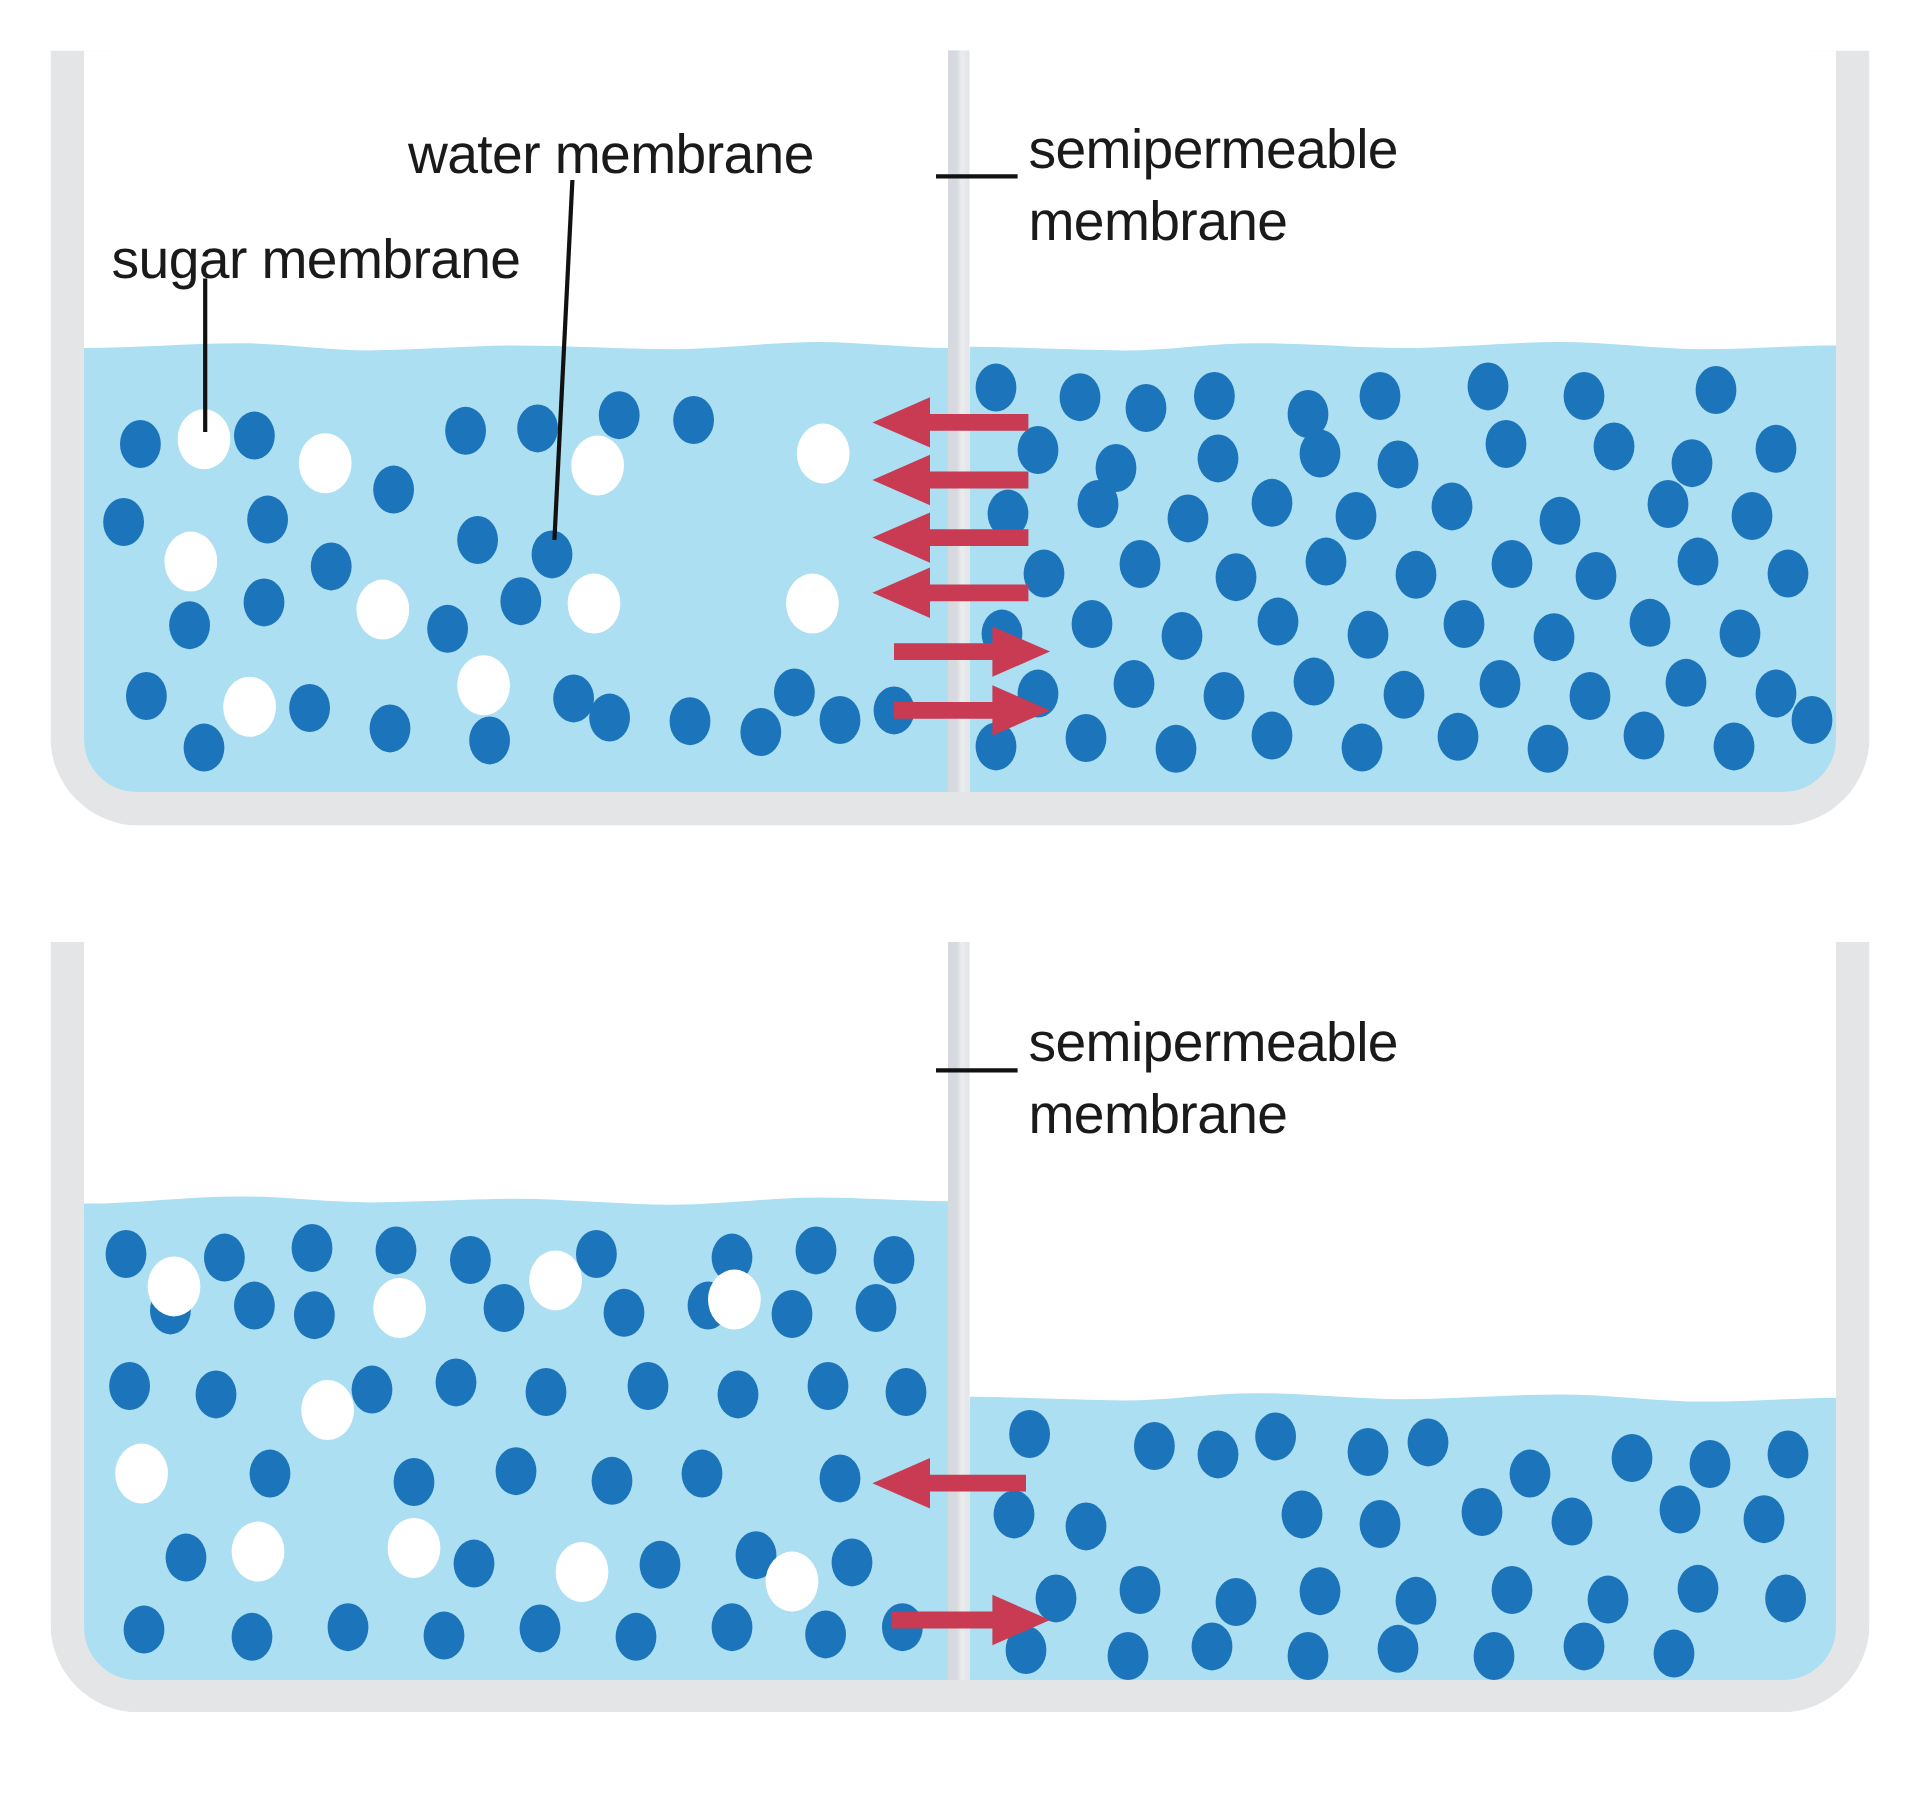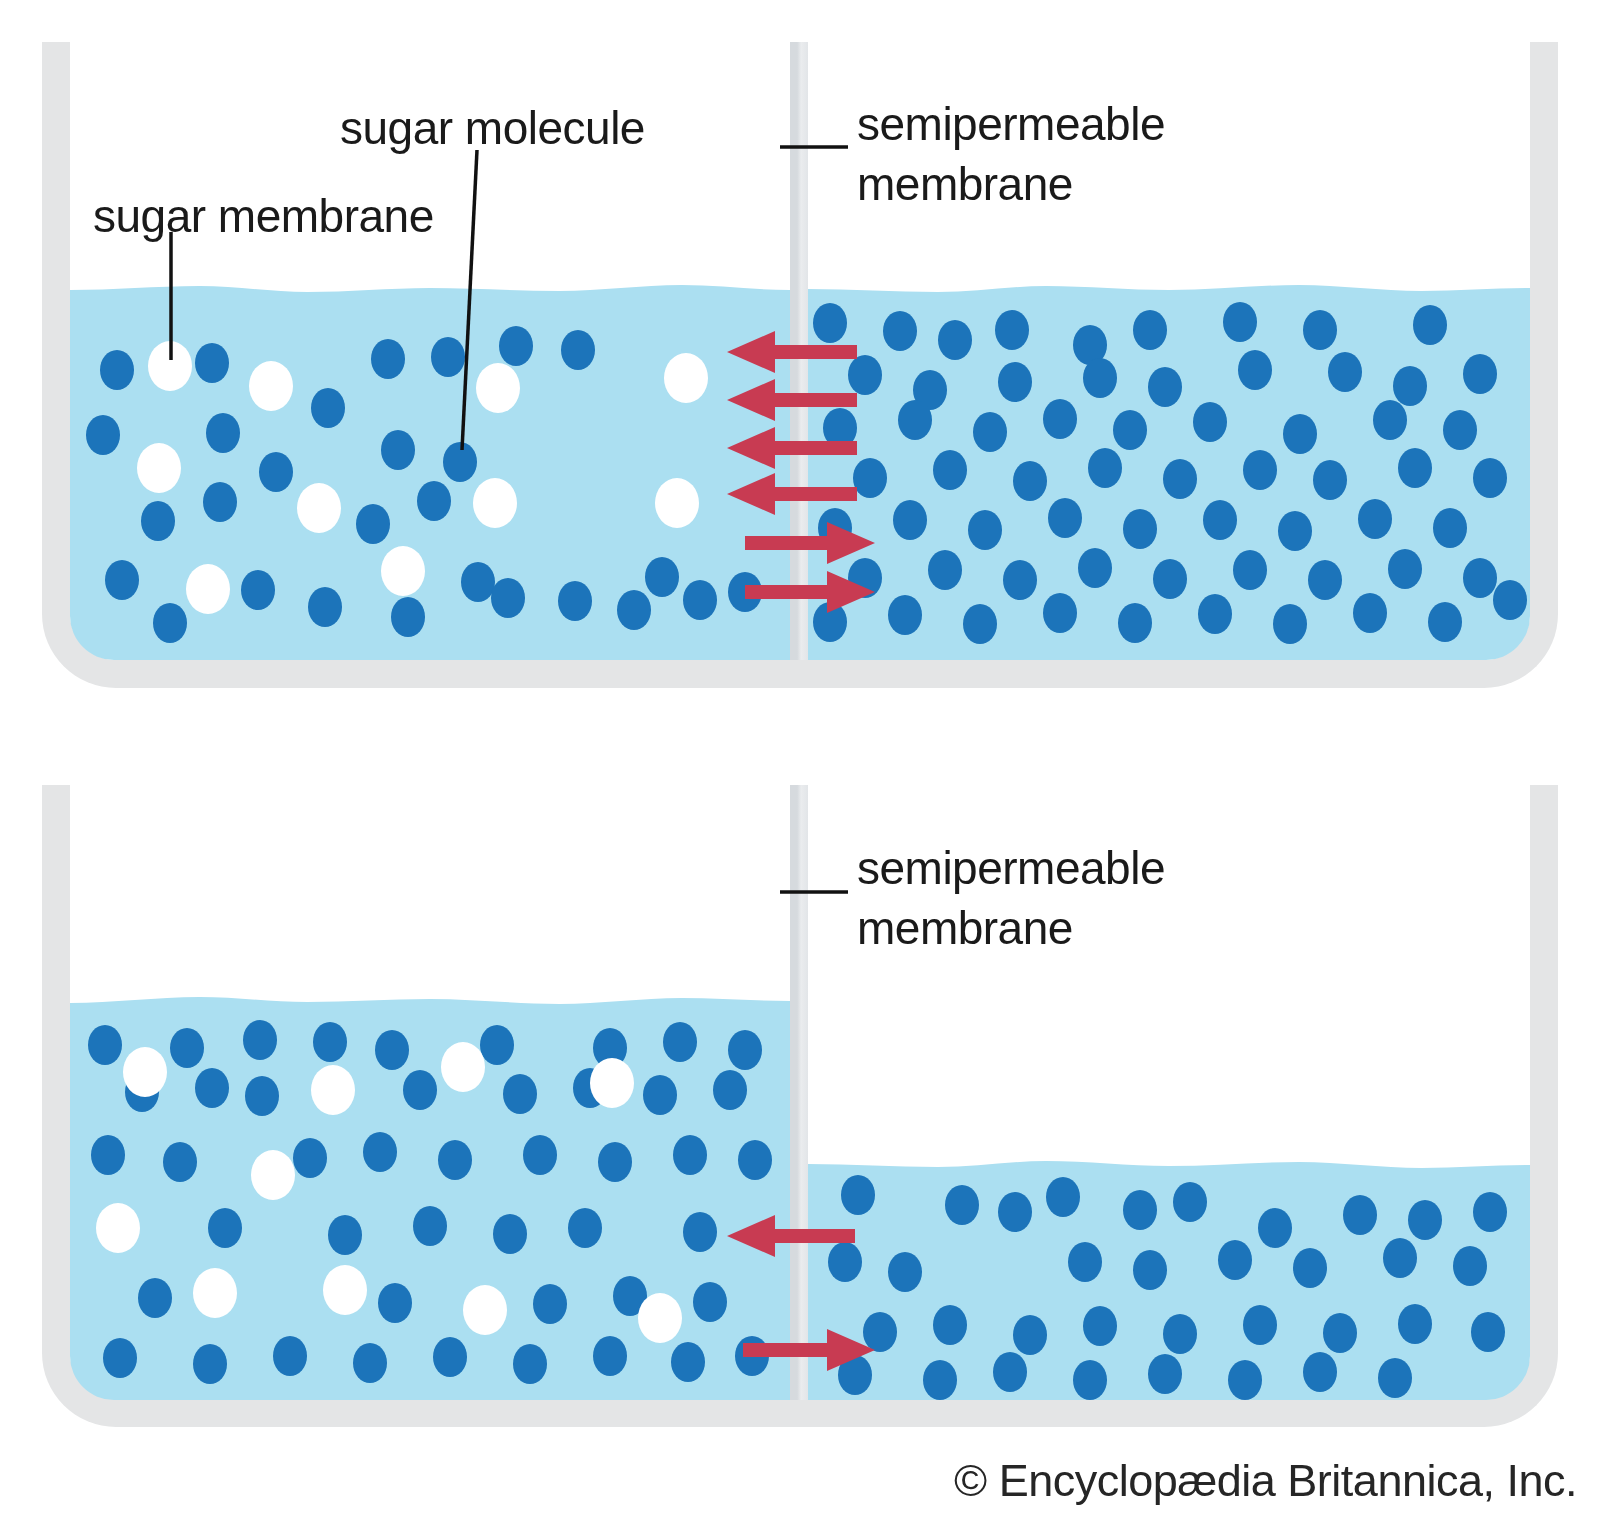--- a/index.html
+++ b/index.html
@@ -267,26 +267,25 @@
       <polygon points="875,592 827,571 827,585 745,585 745,599 827,599 827,613" fill="#C83B52"></polygon>
       <polygon points="727,1236 775,1215 775,1229 855,1229 855,1243 775,1243 775,1257" fill="#C83B52"></polygon>
       <polygon points="875,1350 827,1329 827,1343 743,1343 743,1357 827,1357 827,1371" fill="#C83B52"></polygon>
       <line x1="171" y1="232" x2="171" y2="360" stroke="#111111" stroke-width="3.5"></line>
       <line x1="477" y1="150" x2="462" y2="450" stroke="#111111" stroke-width="3.5"></line>
       <line x1="780" y1="147" x2="848" y2="147" stroke="#111111" stroke-width="3.5"></line>
       <line x1="780" y1="892" x2="848" y2="892" stroke="#111111" stroke-width="3.5"></line>
     </svg>
 
   <div class="label" style="left:93px;top:186px;">sugar membrane</div>
-  <div class="label" style="left:340px;top:98px;">sugar molecule</div>
+  <div class="label" style="left:340px;top:98px;">water membrane</div>
 
   <div class="label" style="left:857px;top:94px;">
     <div>semipermeable</div>
     <div>membrane</div>
   </div>
 
   <div class="label" style="left:857px;top:838px;">
     <div>semipermeable</div>
     <div>membrane</div>
   </div>
 
-  <div id="credit">© Encyclopædia Britannica, Inc.</div>
 </div>
 
 </body></html>

